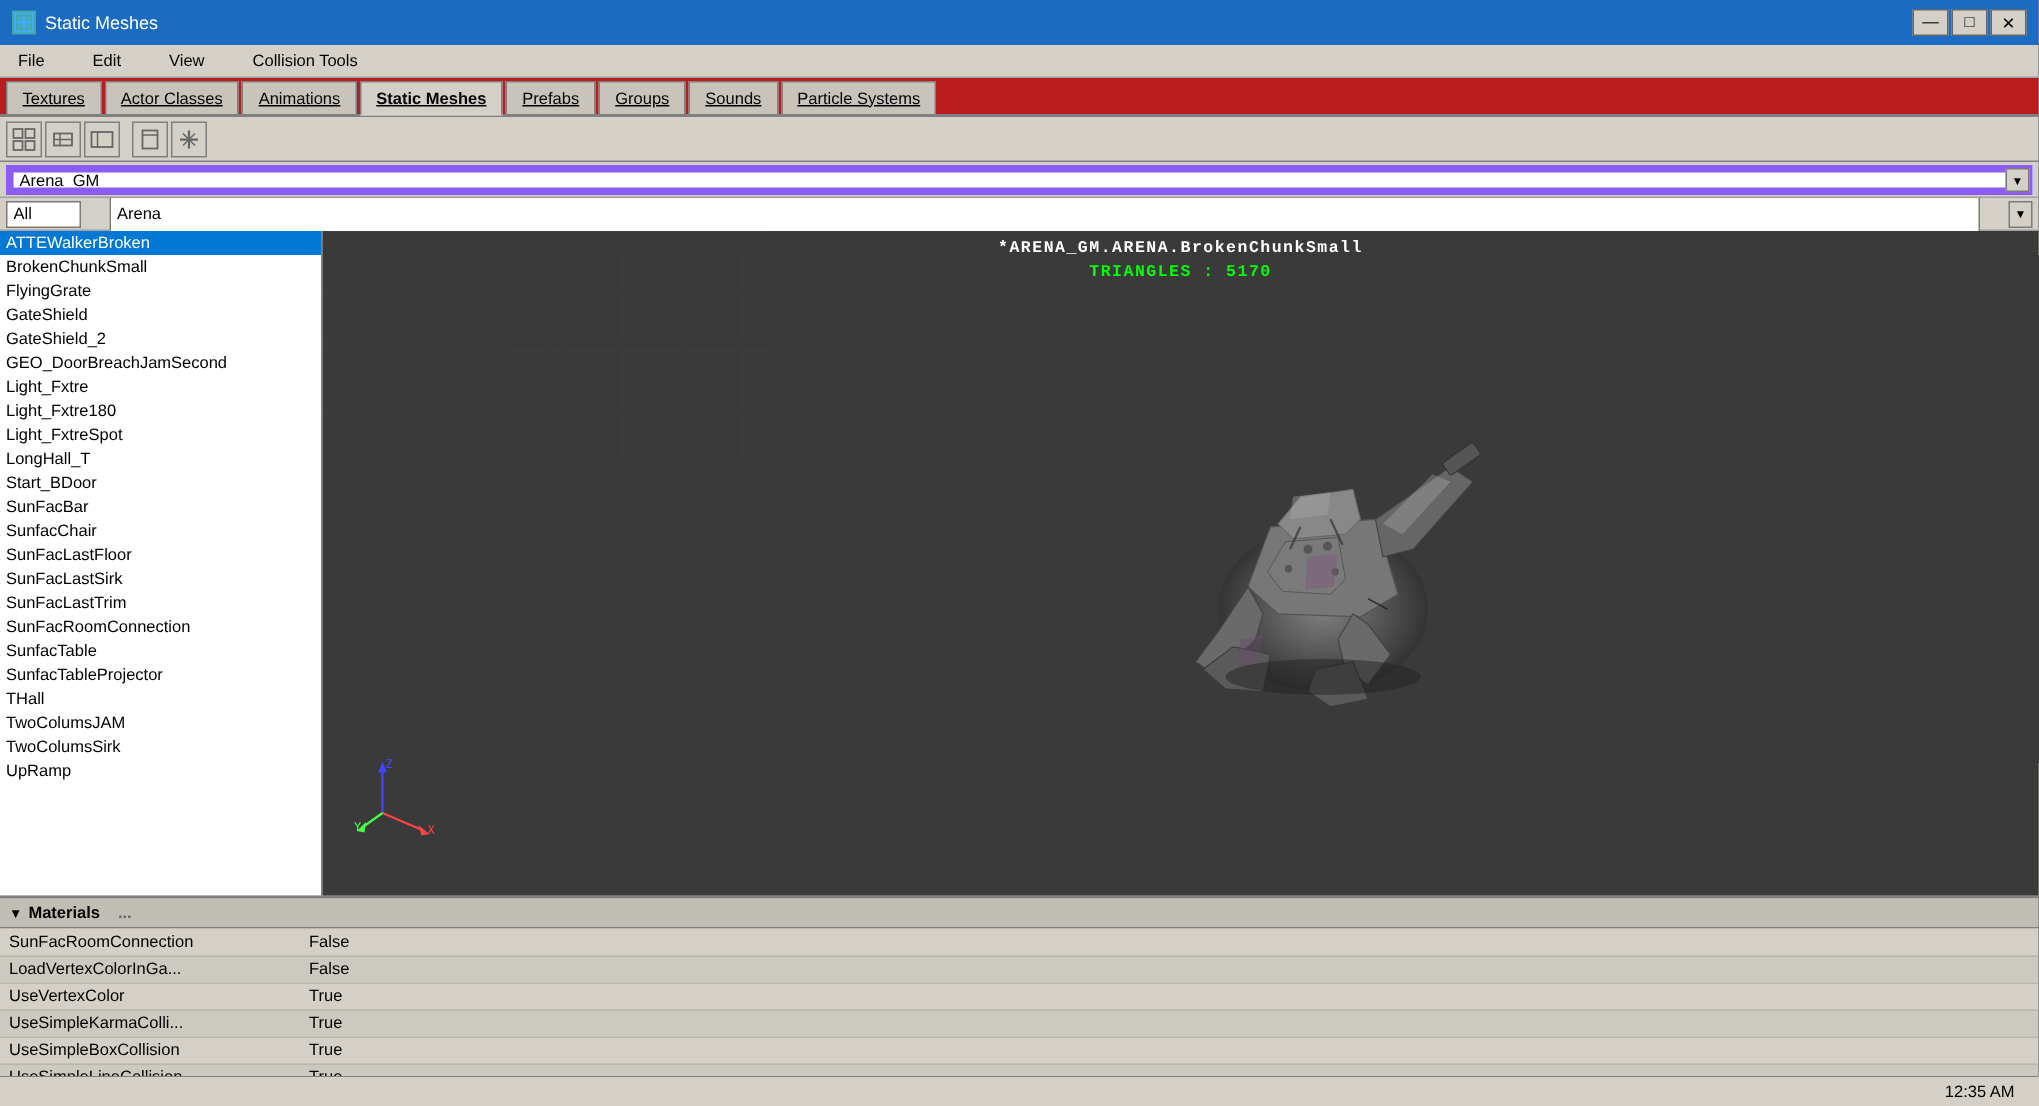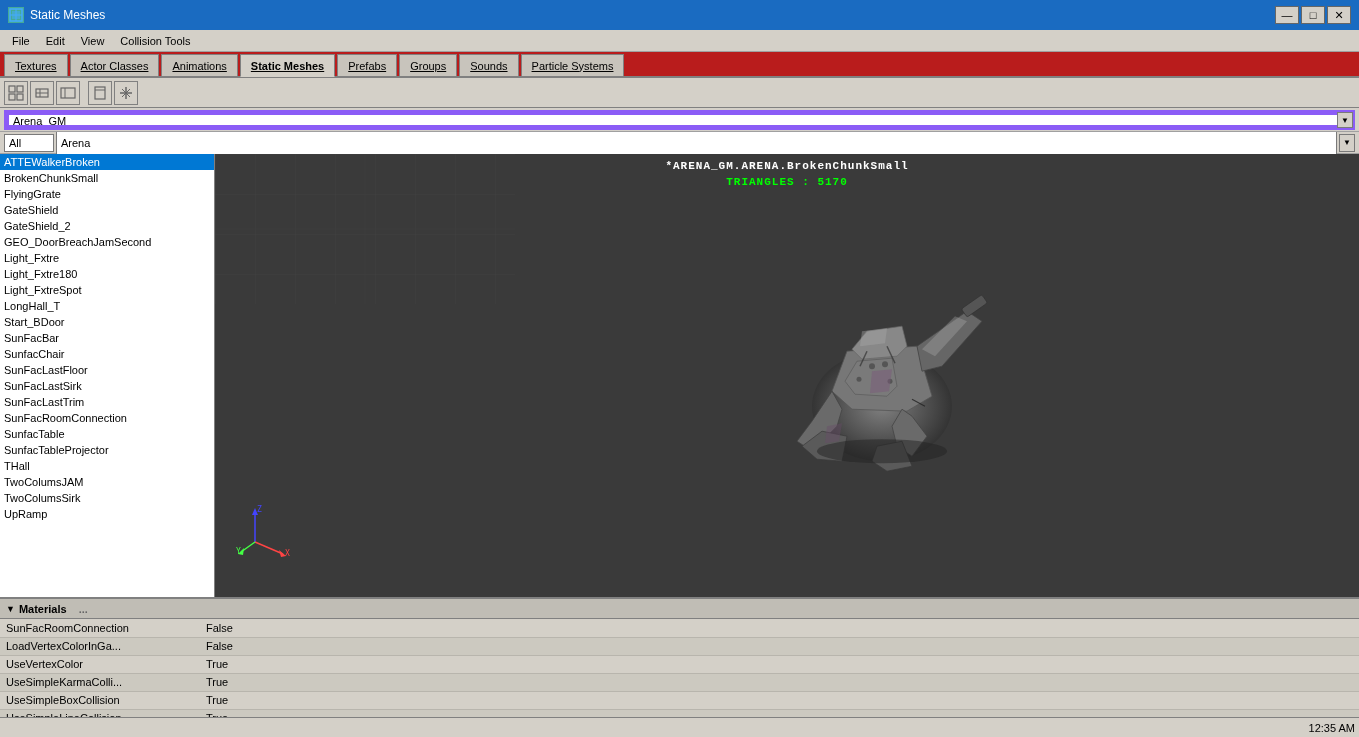--- a/index.html
+++ b/index.html
@@ -60,20 +60,21 @@
     }
 
     
     .menu-bar {
       background: #d4d0c8;
       height: 22px;
       display: flex;
       align-items: center;
       border-bottom: 1px solid #a0a0a0;
       padding: 0 4px;
+      gap: 16px;
     }
     .menu-item {
       padding: 2px 8px;
       font-size: 11px;
       cursor: pointer;
     }
 
     
     .tab-bar {
       background: #b91c1c;
@@ -227,21 +228,21 @@
     .bottom-bar {
       position: fixed;
       bottom: 0;
       left: 0;
       right: 0;
       height: 20px;
       background: #d4d0c8;
       border-top: 1px solid #808080;
       display: flex;
       align-items: center;
-      padding: 0 4px;
+      padding: 0 16px;
       font-size: 11px;
     }
 
     
     .grid-lines {
       position: absolute;
       inset: 0;
       opacity: 0.15;
     }
 
@@ -292,21 +293,21 @@
       pointer-events: none;
     }
 
     .filter-second {
       display: flex;
       align-items: center;
       height: 22px;
       background: #d4d0c8;
       padding: 1px 4px;
       border-bottom: 1px solid #a0a0a0;
-      gap: 2px;
+      gap: 19px;
     }
     .f2-all {
       width: 50px;
       height: 18px;
       font-size: 11px;
       background: white;
       border: 1px solid #7a7a7a;
       cursor: pointer;
       display: flex;
       align-items: center;

